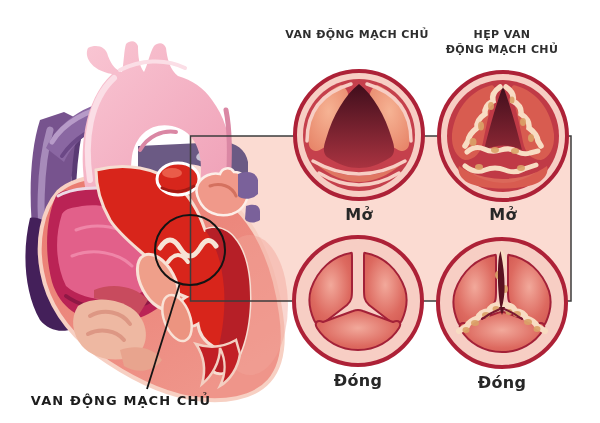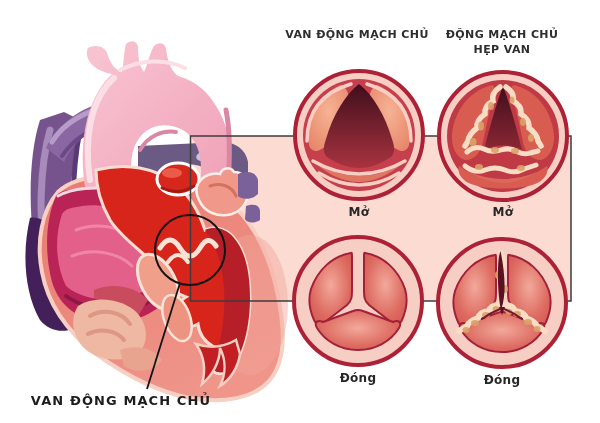--- a/index.html
+++ b/index.html
@@ -1,21 +1,21 @@
 <!DOCTYPE html>
 <html><head>
 <meta charset="utf-8">
 <style>
   html,body{margin:0;padding:0;background:#fff;}
   .stage{position:relative;width:600px;height:423px;background:#ffffff;overflow:hidden;
          font-family:"DejaVu Sans","Liberation Sans",sans-serif;}
   .stage svg{position:absolute;left:0;top:0;}
   .txt{position:absolute;transform:translateX(-50%);text-align:center;white-space:nowrap;}
   .hdr{font-size:11px;line-height:15px;font-weight:700;letter-spacing:.4px;color:#2e2e2e;}
-  .state{font-size:12px;font-weight:600;letter-spacing:.3px;color:#272727;}
+  .state{font-size:16px;font-weight:600;letter-spacing:.3px;color:#272727;}
   .callout{font-size:13px;font-weight:700;letter-spacing:1.1px;color:#1d1d1d;}
 </style>
 </head>
 <body>
 
 <div class="stage">
 
 <svg width="600" height="423" viewBox="0 0 600 423">
   <defs>
     <linearGradient id="gAorta" x1="0" y1="0" x2="1" y2="1">
@@ -203,22 +203,22 @@
     <path d="M-3,4 L3,4 L0,12 Z" fill="#5a1120"></path>
     <path d="M-2,6 q-10,4 -18,10" stroke="#7a1830" stroke-width="2" fill="none" stroke-linecap="round"></path>
     <path d="M2,6 q10,4 18,10" stroke="#7a1830" stroke-width="2" fill="none" stroke-linecap="round"></path>
   </g>
 </svg>
 
 <div class="txt hdr" style="left:357px;top:27px;">
   <div>VAN ĐỘNG MẠCH CHỦ</div>
 </div>
 <div class="txt hdr" style="left:502px;top:27px;">
+  <div>HẸP VAN</div>
   <div>ĐỘNG MẠCH CHỦ</div>
-  <div>HẸP VAN</div>
 </div>
 
 <div class="txt state" style="left:359px;top:205px;">Mở</div>
 <div class="txt state" style="left:503px;top:205px;">Mở</div>
 <div class="txt state" style="left:358px;top:371px;">Đóng</div>
 <div class="txt state" style="left:502px;top:373px;">Đóng</div>
 
 <div class="txt callout" style="left:121px;top:393px;">VAN ĐỘNG MẠCH CHỦ</div>
 
 </div>

